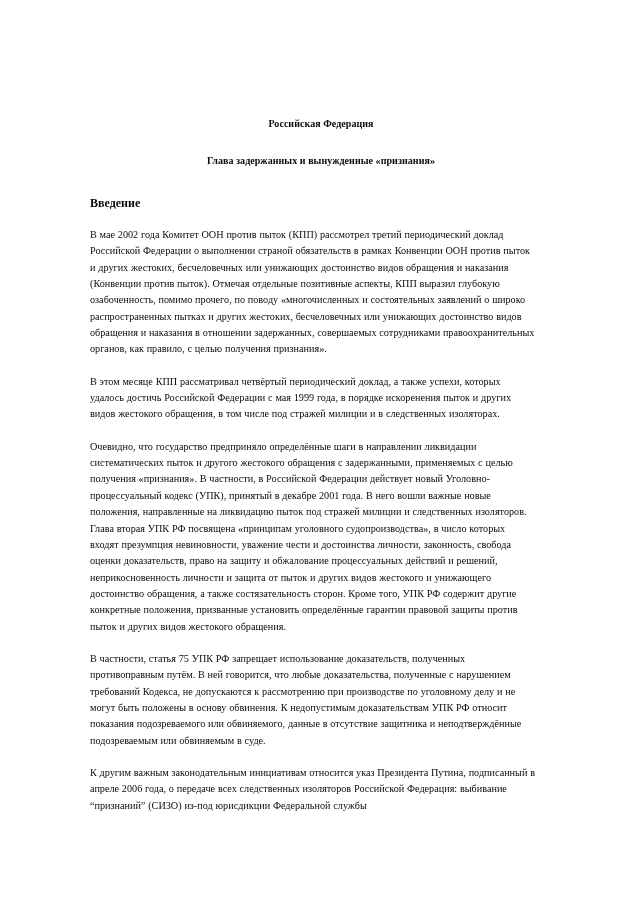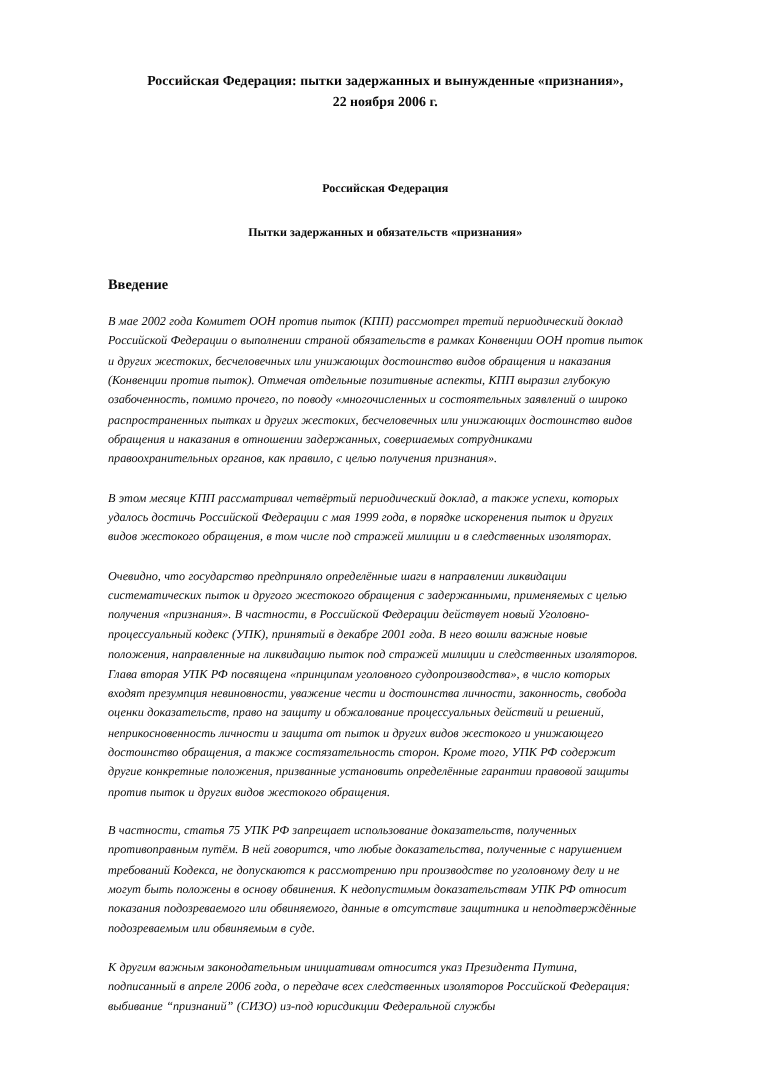--- a/index.html
+++ b/index.html
@@ -65,41 +65,36 @@
 
   
   .para {
     font-size: 10.2px;
     line-height: 16.35px;
     text-align: left;
     margin: 0 16px 16px 0;
     text-indent: 0;
     word-spacing: 0.25px;
     hyphens: none;
-    font-style: italic;
   }
   .para:last-child { margin-bottom: 0; }
 </style>
 </head>
 <body>
 
 <div class="page">
 
-  <h1 class="doc-title">
-    <span class="title-line">Российская Федерация: пытки задержанных и вынужденные «признания»,</span>
-    <span class="title-line">22 ноября 2006 г.</span>
-  </h1>
 
   <div class="spacer-after-title"></div>
 
   <p class="center-heading">Российская Федерация</p>
 
   <div class="spacer-between-headings"></div>
 
-  <p class="center-heading">Пытки задержанных и обязательств «признания»</p>
+  <p class="center-heading">Глава задержанных и вынужденные «признания»</p>
 
   <div class="spacer-after-headings"></div>
 
   <h2 class="section-heading">Введение</h2>
 
   <p class="para">В мае 2002 года Комитет ООН против пыток (КПП) рассмотрел третий периодический доклад Российской Федерации о выполнении страной обязательств в рамках Конвенции ООН против пыток и других жестоких, бесчеловечных или унижающих достоинство видов обращения и наказания (Конвенции против пыток). Отмечая отдельные позитивные аспекты, КПП выразил глубокую озабоченность, помимо прочего, по поводу «многочисленных и состоятельных заявлений о широко распространенных пытках и других жестоких, бесчеловечных или унижающих достоинство видов обращения и наказания в отношении задержанных, совершаемых сотрудниками правоохранительных органов, как правило, с целью получения признания».</p>
   <p class="para">В этом месяце КПП рассматривал четвёртый периодический доклад, а также успехи, которых удалось достичь Российской Федерации с мая 1999 года, в порядке искоренения пыток и других видов жестокого обращения, в том числе под стражей милиции и в следственных изоляторах.</p>
   <p class="para">Очевидно, что государство предприняло определённые шаги в направлении ликвидации систематических пыток и другого жестокого обращения с задержанными, применяемых с целью получения «признания». В частности, в Российской Федерации действует новый Уголовно-процессуальный кодекс (УПК), принятый в декабре 2001 года. В него вошли важные новые положения, направленные на ликвидацию пыток под стражей милиции и следственных изоляторов. Глава вторая УПК РФ посвящена «принципам уголовного судопроизводства», в число которых входят презумпция невиновности, уважение чести и достоинства личности, законность, свобода оценки доказательств, право на защиту и обжалование процессуальных действий и решений, неприкосновенность личности и защита от пыток и других видов жестокого и унижающего достоинство обращения, а также состязательность сторон. Кроме того, УПК РФ содержит другие конкретные положения, призванные установить определённые гарантии правовой защиты против пыток и других видов жестокого обращения.</p>
   <p class="para">В частности, статья 75 УПК РФ запрещает использование доказательств, полученных противоправным путём. В ней говорится, что любые доказательства, полученные с нарушением требований Кодекса, не допускаются к рассмотрению при производстве по уголовному делу и не могут быть положены в основу обвинения. К недопустимым доказательствам УПК РФ относит показания подозреваемого или обвиняемого, данные в отсутствие защитника и неподтверждённые подозреваемым или обвиняемым в суде.</p>
   <p class="para">К другим важным законодательным инициативам относится указ Президента Путина, подписанный в апреле 2006 года, о передаче всех следственных изоляторов Российской Федерация: выбивание “признаний” (СИЗО) из-под юрисдикции Федеральной службы</p>

